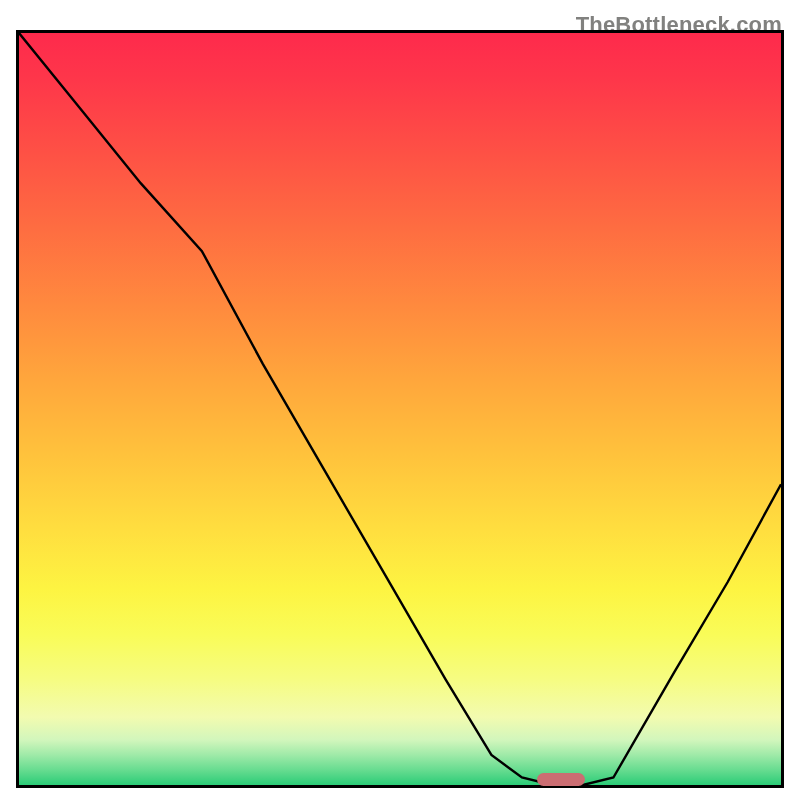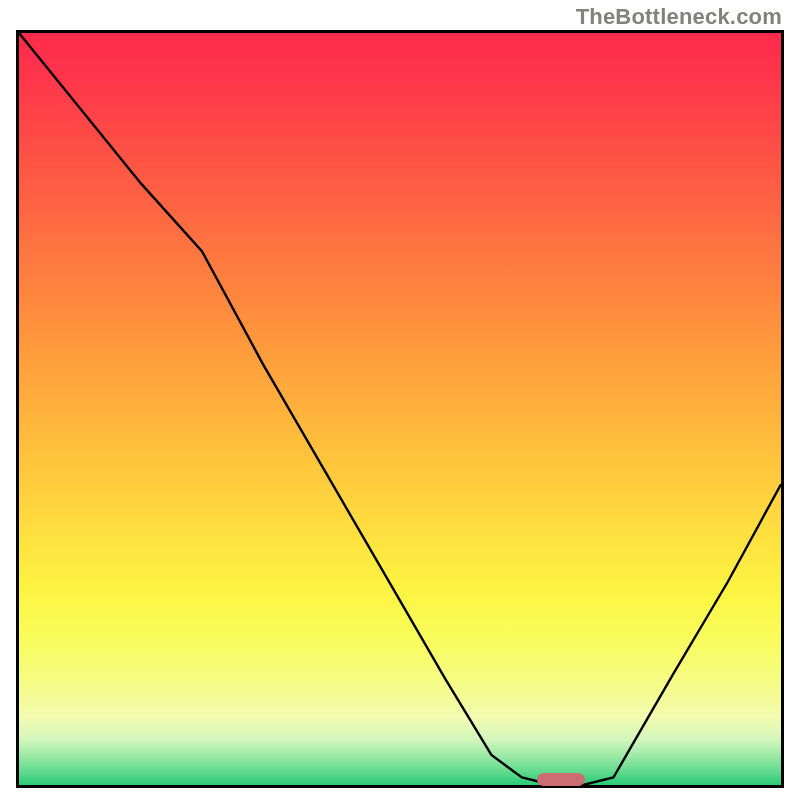--- a/index.html
+++ b/index.html
@@ -44,21 +44,21 @@
   }
   .curve {
     position: absolute;
     inset: 0;
     width: 100%;
     height: 100%;
   }
   .watermark {
     position: absolute;
     right: 18px;
-    top: 4px;
+    top: 12px;
     font-family: Arial, Helvetica, sans-serif;
     font-size: 22px;
     font-weight: 700;
     color: #81817f;
     letter-spacing: 0.2px;
   }
   .marker {
     position: absolute;
     width: 48px;
     height: 13px;

